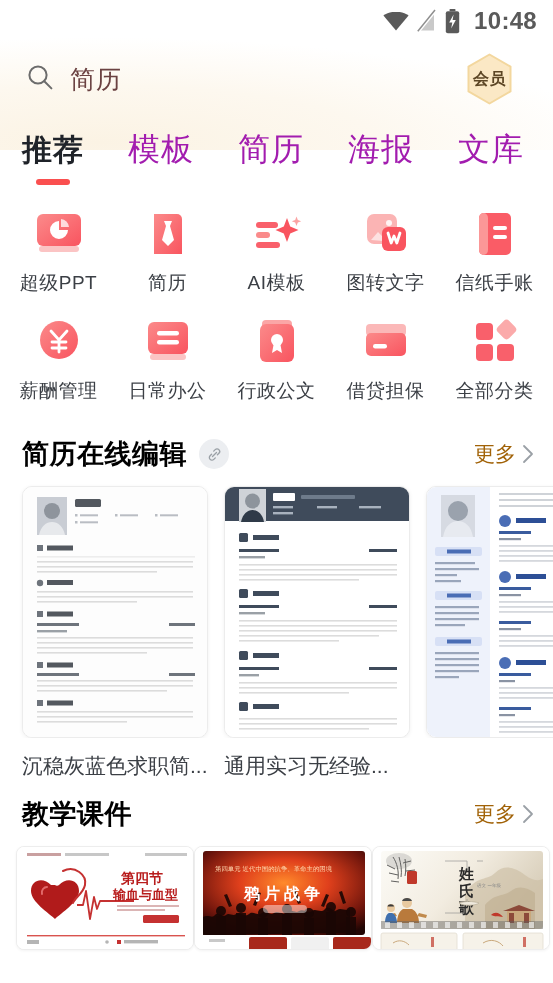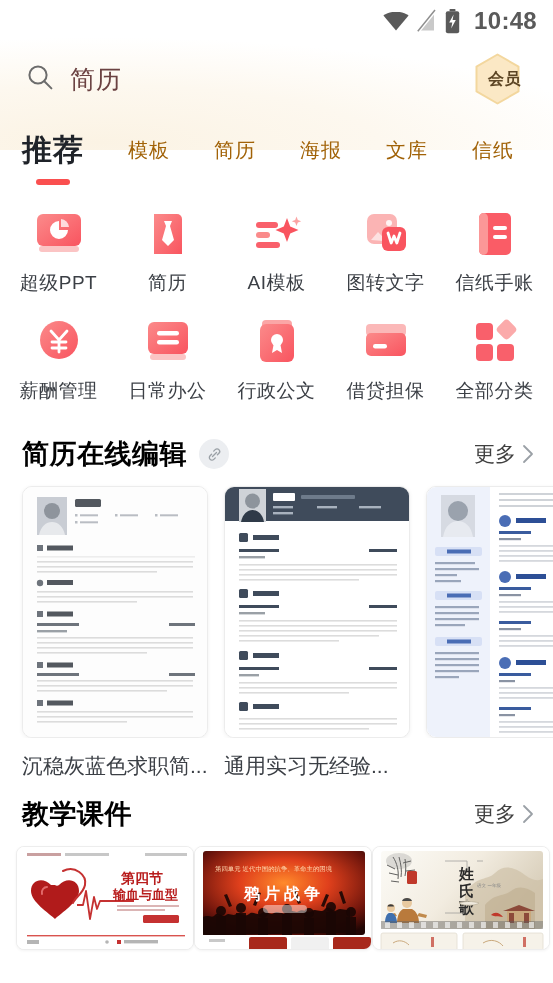--- a/index.html
+++ b/index.html
@@ -31,39 +31,39 @@
 
   
   .searchrow{
     position:relative; z-index:3;
     height:74px; display:flex; align-items:center; padding:0 18px 0 26px;
   }
   .search-area{ display:flex; align-items:center; gap:16px; flex:1; }
   .search-text{ font-size:25px; color:#6b4242; letter-spacing:1px; }
   .vip-badge{
     width:47px; height:52px; position:relative; display:flex;
-    align-items:center; justify-content:flex-end; margin-right:14px;
+    align-items:center; justify-content:center; margin-right:22px;
   }
   .hexbg{ position:absolute; inset:0; }
   .vip-text{
     position:relative; z-index:2; font-size:16px; font-weight:700;
     color:#5c4524; letter-spacing:.5px;
   }
 
   
   .tabs{
     position:relative; z-index:3;
     display:flex; align-items:center; gap:0;
     padding:8px 0 0 22px; height:72px; background:transparent;
   }
   .tab{
     position:relative; display:flex; flex-direction:column; align-items:center;
     margin-right:44px; padding-bottom:12px; white-space:nowrap;
   }
-  .tab-label{ font-size:20px; color:#a16207; letter-spacing:1px; }
+  .tab-label{ font-size:32px; color:#a21caf; letter-spacing:1px; }
   .tab.active .tab-label{ font-size:30px; font-weight:700; color:#1f2329; }
   .tab-underline{
     position:absolute; bottom:-2px; left:50%; transform:translateX(-50%);
     width:34px; height:6px; border-radius:3px; background:#fa4f4f;
   }
 
   
   .cat-grid{
     position:relative; z-index:2;
     display:grid; grid-template-columns:repeat(5,1fr);
@@ -80,21 +80,21 @@
   .section-head{
     display:flex; align-items:center; padding:16px 18px 10px 22px;
   }
   .section-title{ font-size:27px; font-weight:700; color:#000000; letter-spacing:.5px; }
   .link-chip{
     width:30px;height:30px;border-radius:50%;background:#eceef1;
     display:flex;align-items:center;justify-content:center;margin-left:12px;
   }
   .more{
     margin-left:auto; display:flex; align-items:center; gap:6px;
-    font-size:21px; color:#404040;
+    font-size:21px; color:#a16207;
   }
   .chev{ display:block; }
 
   
   .resume-row{
     display:flex; gap:16px; padding:4px 0 0 22px; overflow:hidden;
   }
   .rcard{
     flex:0 0 186px; height:252px; border-radius:10px; overflow:hidden;
     background:#fff; border:1px solid #ececec;

